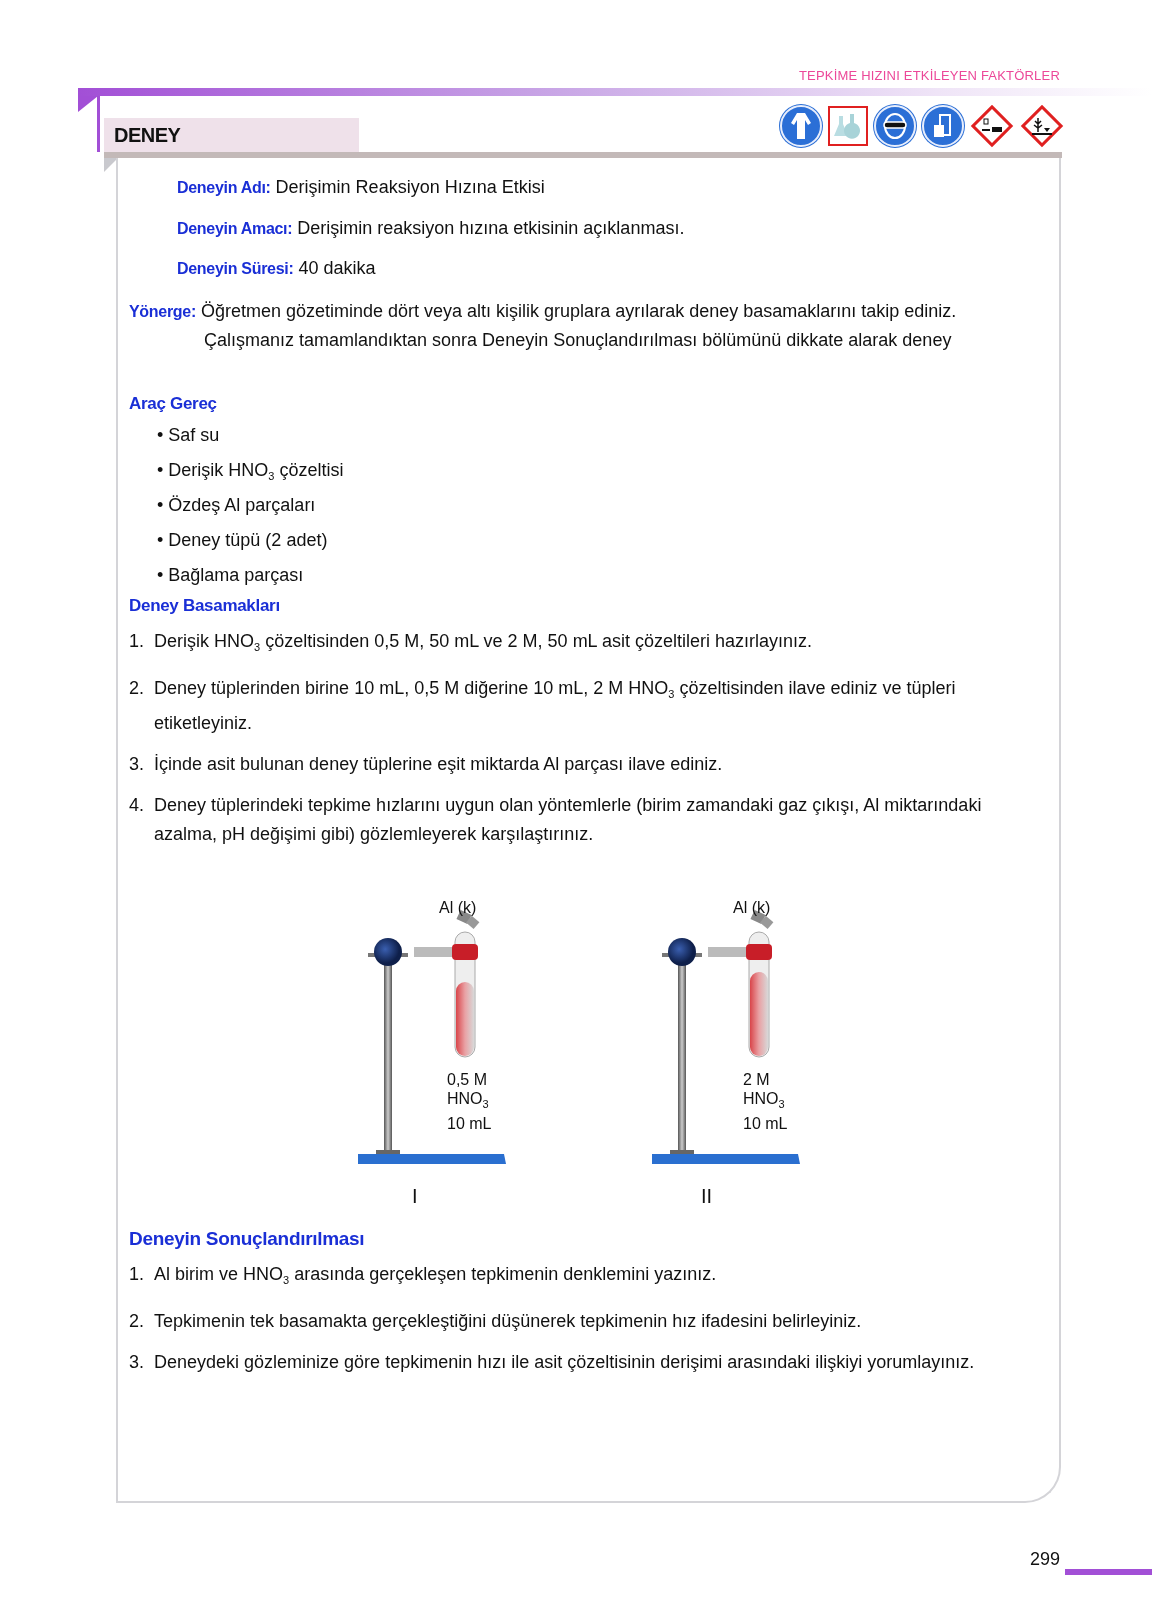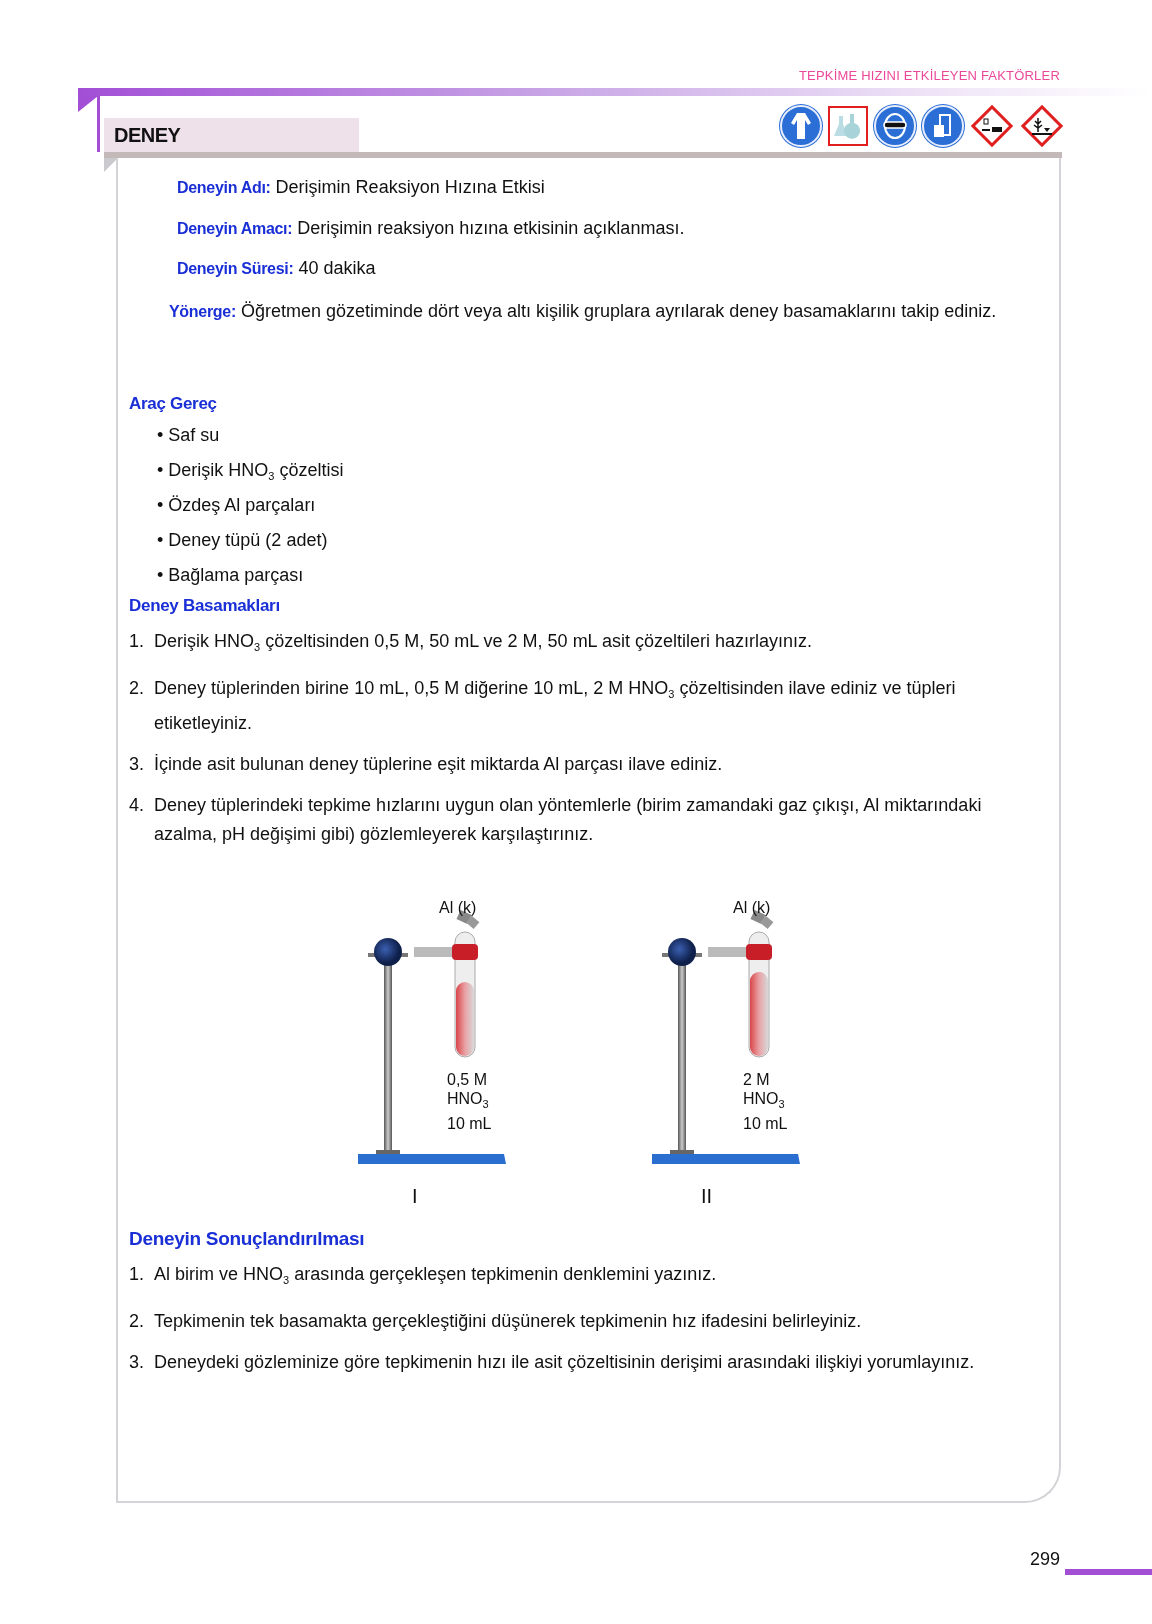--- a/index.html
+++ b/index.html
@@ -29,21 +29,21 @@
   .circ-icon { width: 42px; height: 42px; border-radius: 50%; background: #2b6fd6; border: 2px solid #e8eefc; box-shadow: 0 0 0 1px #2b6fd6; display: flex; align-items: center; justify-content: center; color: #fff; font-size: 22px; }
   .sq-icon { width: 40px; height: 40px; border: 2px solid #e02020; display: flex; align-items: center; justify-content: center; color: #b9dde2; font-size: 24px; background: #fff; }
   .diamond { width: 44px; height: 44px; position: relative; }
   .diamond .d { position: absolute; left: 7px; top: 7px; width: 30px; height: 30px; border: 3px solid #e02020; transform: rotate(45deg); background: #fff; }
   .diamond .g { position: absolute; left: 0; top: 0; width: 44px; height: 44px; display: flex; align-items: center; justify-content: center; font-size: 17px; color: #111; }
 
   .field { position: absolute; left: 129px; font-size: 18px; color: #111; margin-left: 48px; }
   .lbl { color: #1a2fd6; font-weight: bold; font-size: 16px; letter-spacing: -0.3px; }
   .yonerge { position: absolute; left: 129px; top: 297px; width: 910px; font-size: 18px; line-height: 29px; }
   .yonerge .cont { display: block; padding-left: 75px; }
-  .yonerge .first { display: block; margin-left: 40px; }
+  .yonerge .first { display: block; }
 
   .section-h { position: absolute; left: 129px; color: #1a2fd6; font-weight: bold; letter-spacing: -0.3px; }
   .bullets { position: absolute; left: 157px; top: 425px; font-size: 18px; }
   .bullets li { list-style: none; height: 35px; }
   sub { font-size: 11px; vertical-align: -4px; }
 
   .steps { position: absolute; left: 129px; width: 912px; font-size: 18px; }
   .step { display: flex; line-height: 29px; margin-bottom: 12px; }
   .step .num { width: 25px; flex: none; }
   .step .txt { flex: 1; }
@@ -118,20 +118,21 @@
   <span class="lbl">Deneyin Adı:</span><span> Derişimin Reaksiyon Hızına Etkisi</span>
 </div>
 <div class="field" style="top:218px;">
   <span class="lbl">Deneyin Amacı:</span><span> Derişimin reaksiyon hızına etkisinin açıklanması.</span>
 </div>
 <div class="field" style="top:258px;">
   <span class="lbl">Deneyin Süresi:</span><span> 40 dakika</span>
 </div>
 <div class="yonerge">
   <span class="first"><span class="lbl">Yönerge:</span><span> Öğretmen gözetiminde dört veya altı kişilik gruplara ayrılarak deney basamaklarını takip ediniz.</span></span>
+  <span class="cont">Çalışmanız tamamlandıktan sonra Deneyin Sonuçlandırılması bölümünü dikkate alarak deney</span>
 </div>
 
 <div class="section-h" style="top:394px; font-size:17px;">Araç Gereç</div>
 <ul class="bullets">
   <li><span>• Saf su</span></li>
   <li><span>• Derişik HNO</span><sub>3</sub><span> çözeltisi</span></li>
   <li><span>• Özdeş Al parçaları</span></li>
   <li><span>• Deney tüpü (2 adet)</span></li>
   <li><span>• Bağlama parçası</span></li>
 </ul>

